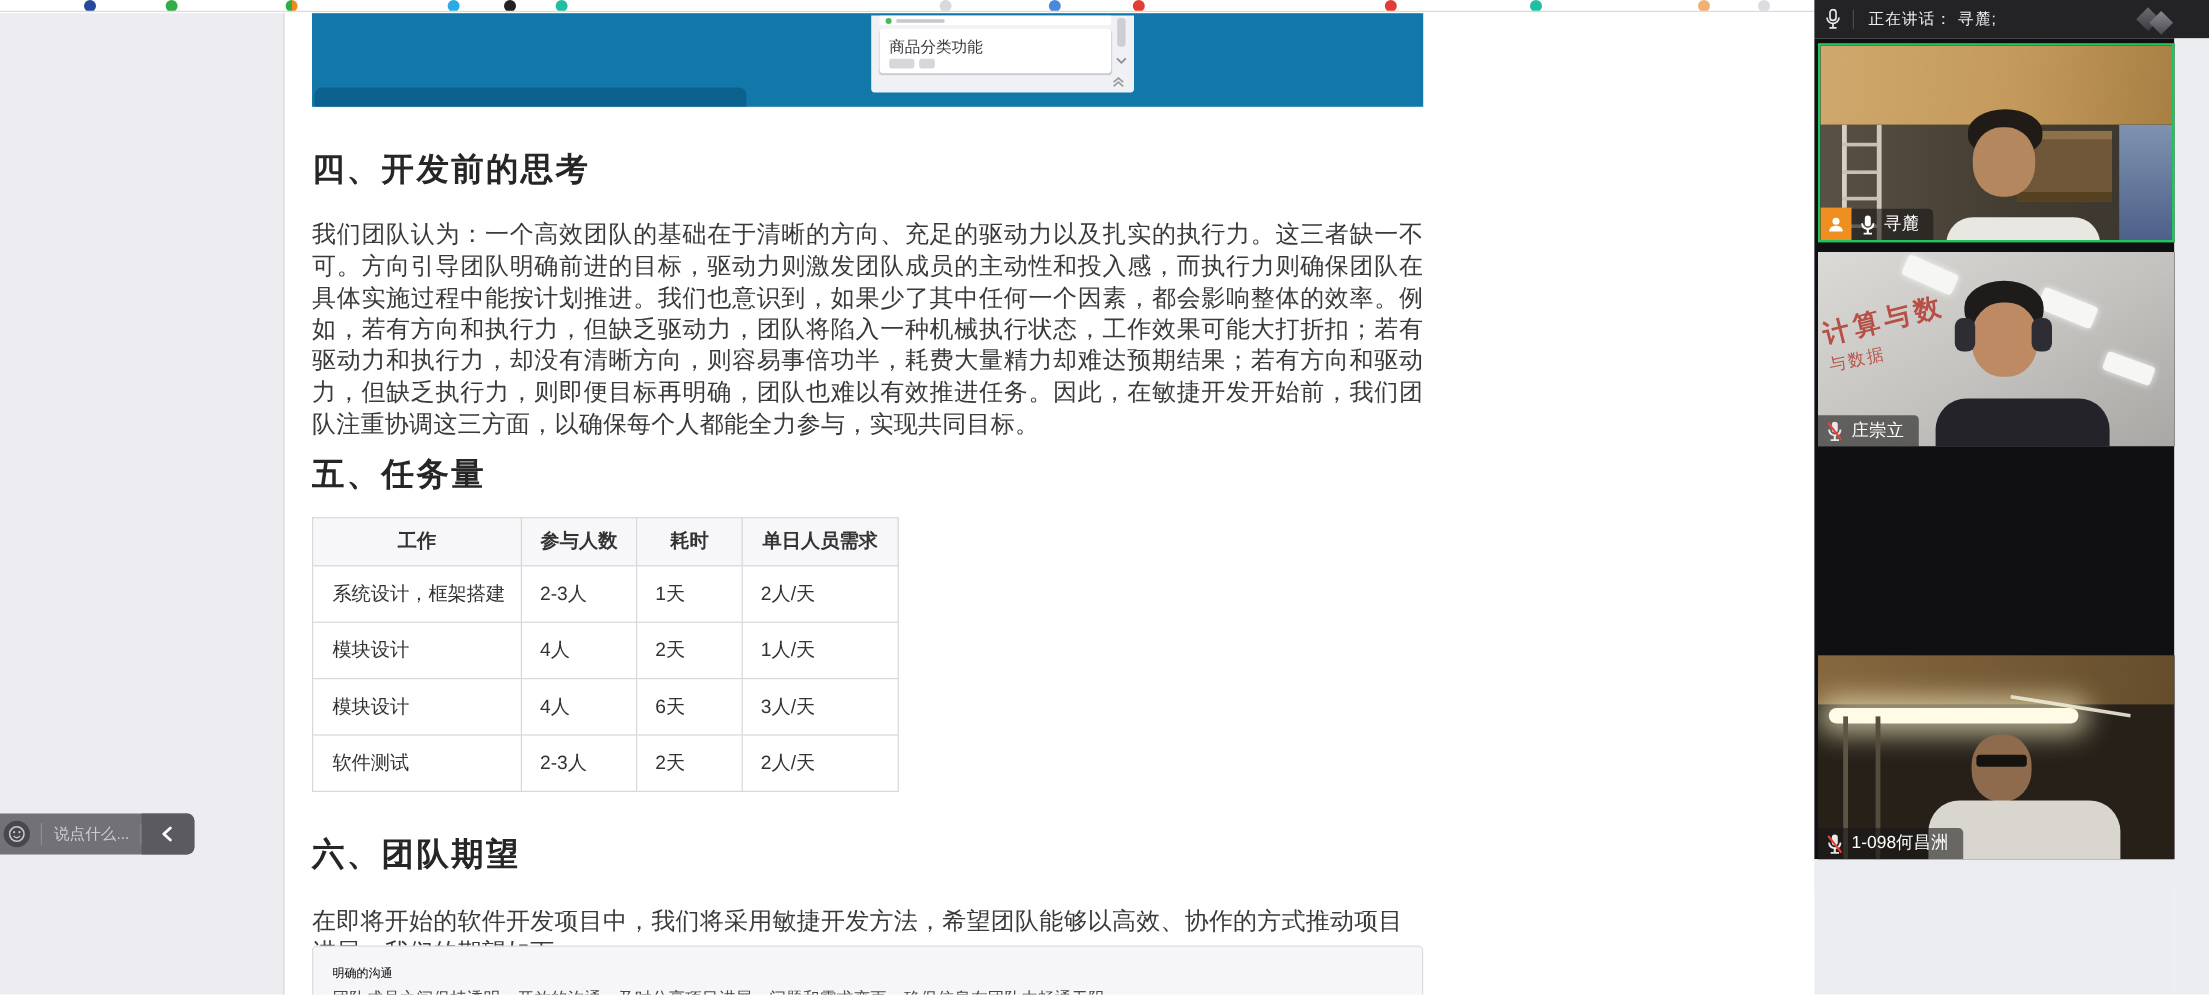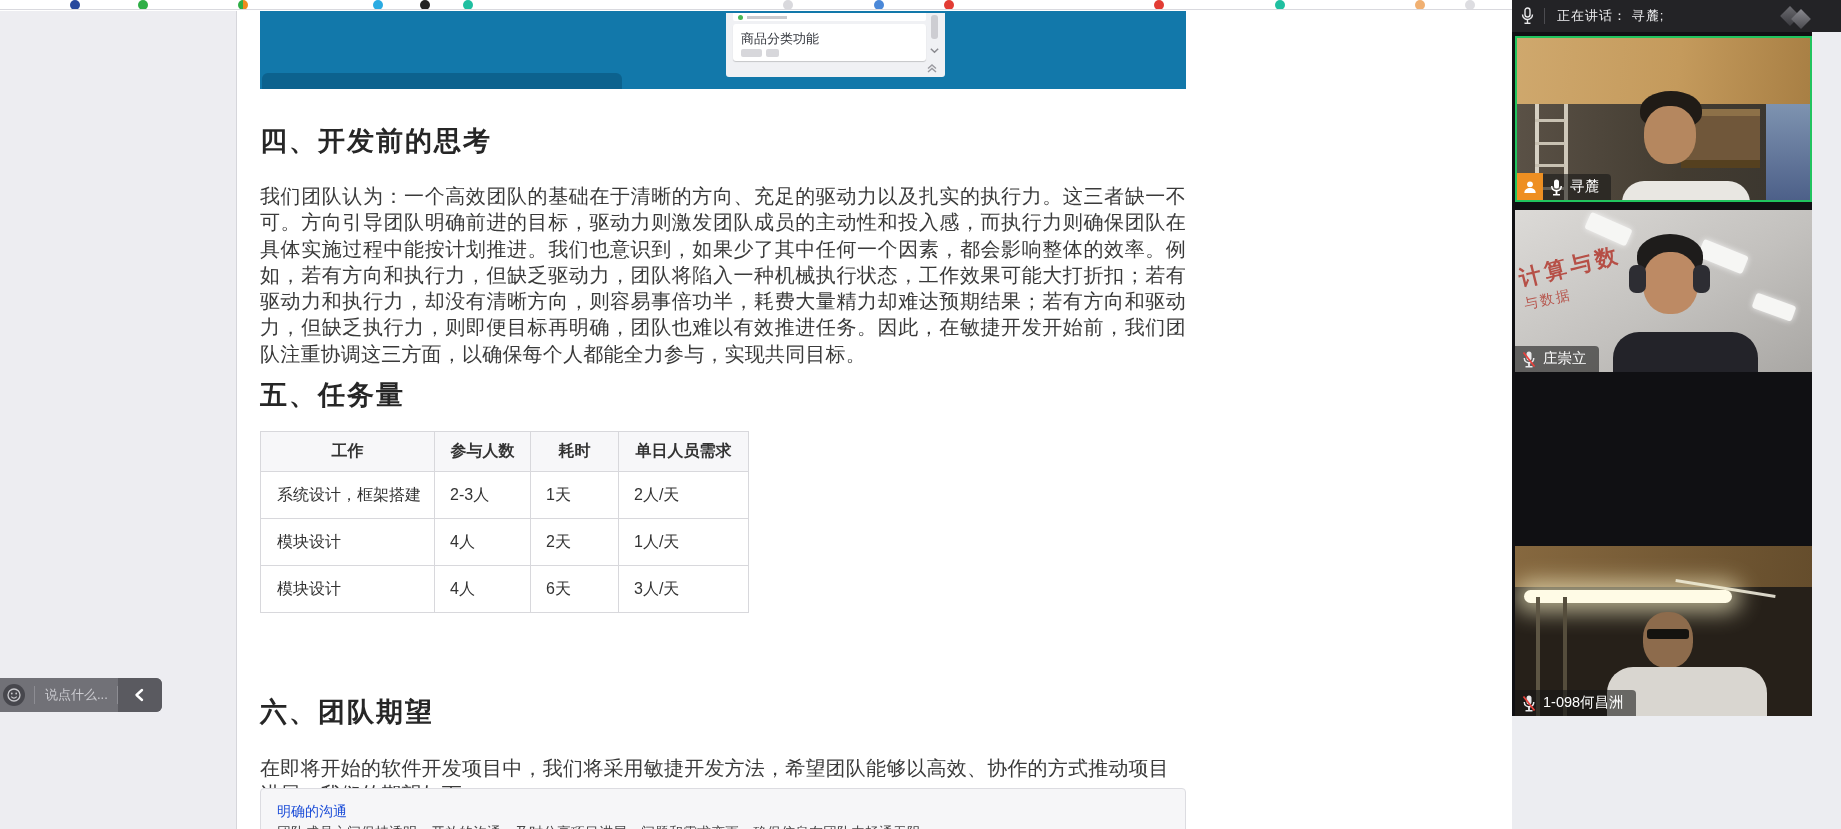--- a/index.html
+++ b/index.html
@@ -48,21 +48,21 @@
 
   table.tasks { position:absolute; left:0; top:420px; border-collapse:collapse; table-layout:fixed; }
   table.tasks th, table.tasks td { border:1px solid #d8d8dc; font-size:16px; color:#333; }
   table.tasks th { height:40px; background:#f7f7f9; font-weight:700; }
   table.tasks td { height:47px; text-align:left; padding-left:15px; font-weight:400; }
   table.tasks td:first-child { padding-left:16px; }
   .cw1{width:174px;} .cw2{width:96px;} .cw3{width:88px;font-family:Liberation Mono, monospace;} .cw4{width:130px;}
 
   .expect-box { position:absolute; left:0; top:777px; width:926px; height:110px;
     background:#f6f6f8; border:1px solid #dcdce1; border-radius:4px; padding:12px 16px; overflow:hidden; }
-  .expect-title { font-size:14px; color:#1d4ed8; line-height:21px; }
+  .expect-title { font-size:10px; color:#000000; line-height:21px; }
   .expect-body { font-size:14px; color:#474747; line-height:21px; }
 
   
   .chat { position:absolute; left:0; top:678px; width:162px; height:34px; background:#71717а; background:#717177;
     border-radius:0 6px 6px 0; z-index:8; }
   .chat-emoji { position:absolute; left:3px; top:6px; width:22px; height:22px; border-radius:50%;
     background:#47474d; }
   .chat-emoji svg { position:absolute; left:4px; top:4px; }
   .chat-div1 { position:absolute; left:34px; top:8px; width:1px; height:18px; background:#8d8d93; }
   .chat-input { position:absolute; left:45px; top:8px; font-size:13px; color:#cbcbd0; }
@@ -226,20 +226,26 @@
           <td>4人</td>
           <td>2天</td>
           <td>1人/天</td>
         </tr>
         <tr>
           <td>模块设计</td>
           <td>4人</td>
           <td>6天</td>
           <td>3人/天</td>
         </tr>
+        <tr>
+          <td>软件测试</td>
+          <td>2-3人</td>
+          <td>2天</td>
+          <td>2人/天</td>
+        </tr>
       </tbody>
         </table>
 
       <div class="h2 h2-6">六、团队期望</div>
       <div class="para p2">在即将开始的软件开发项目中，我们将采用敏捷开发方法，希望团队能够以高效、协作的方式推动项目进展。我们的期望如下：</div>
       <div class="expect-box">
         <div class="expect-title">明确的沟通</div>
         <div class="expect-body">团队成员之间保持透明、开放的沟通，及时分享项目进展、问题和需求变更，确保信息在团队内畅通无阻。</div>
       </div>
     </div>

